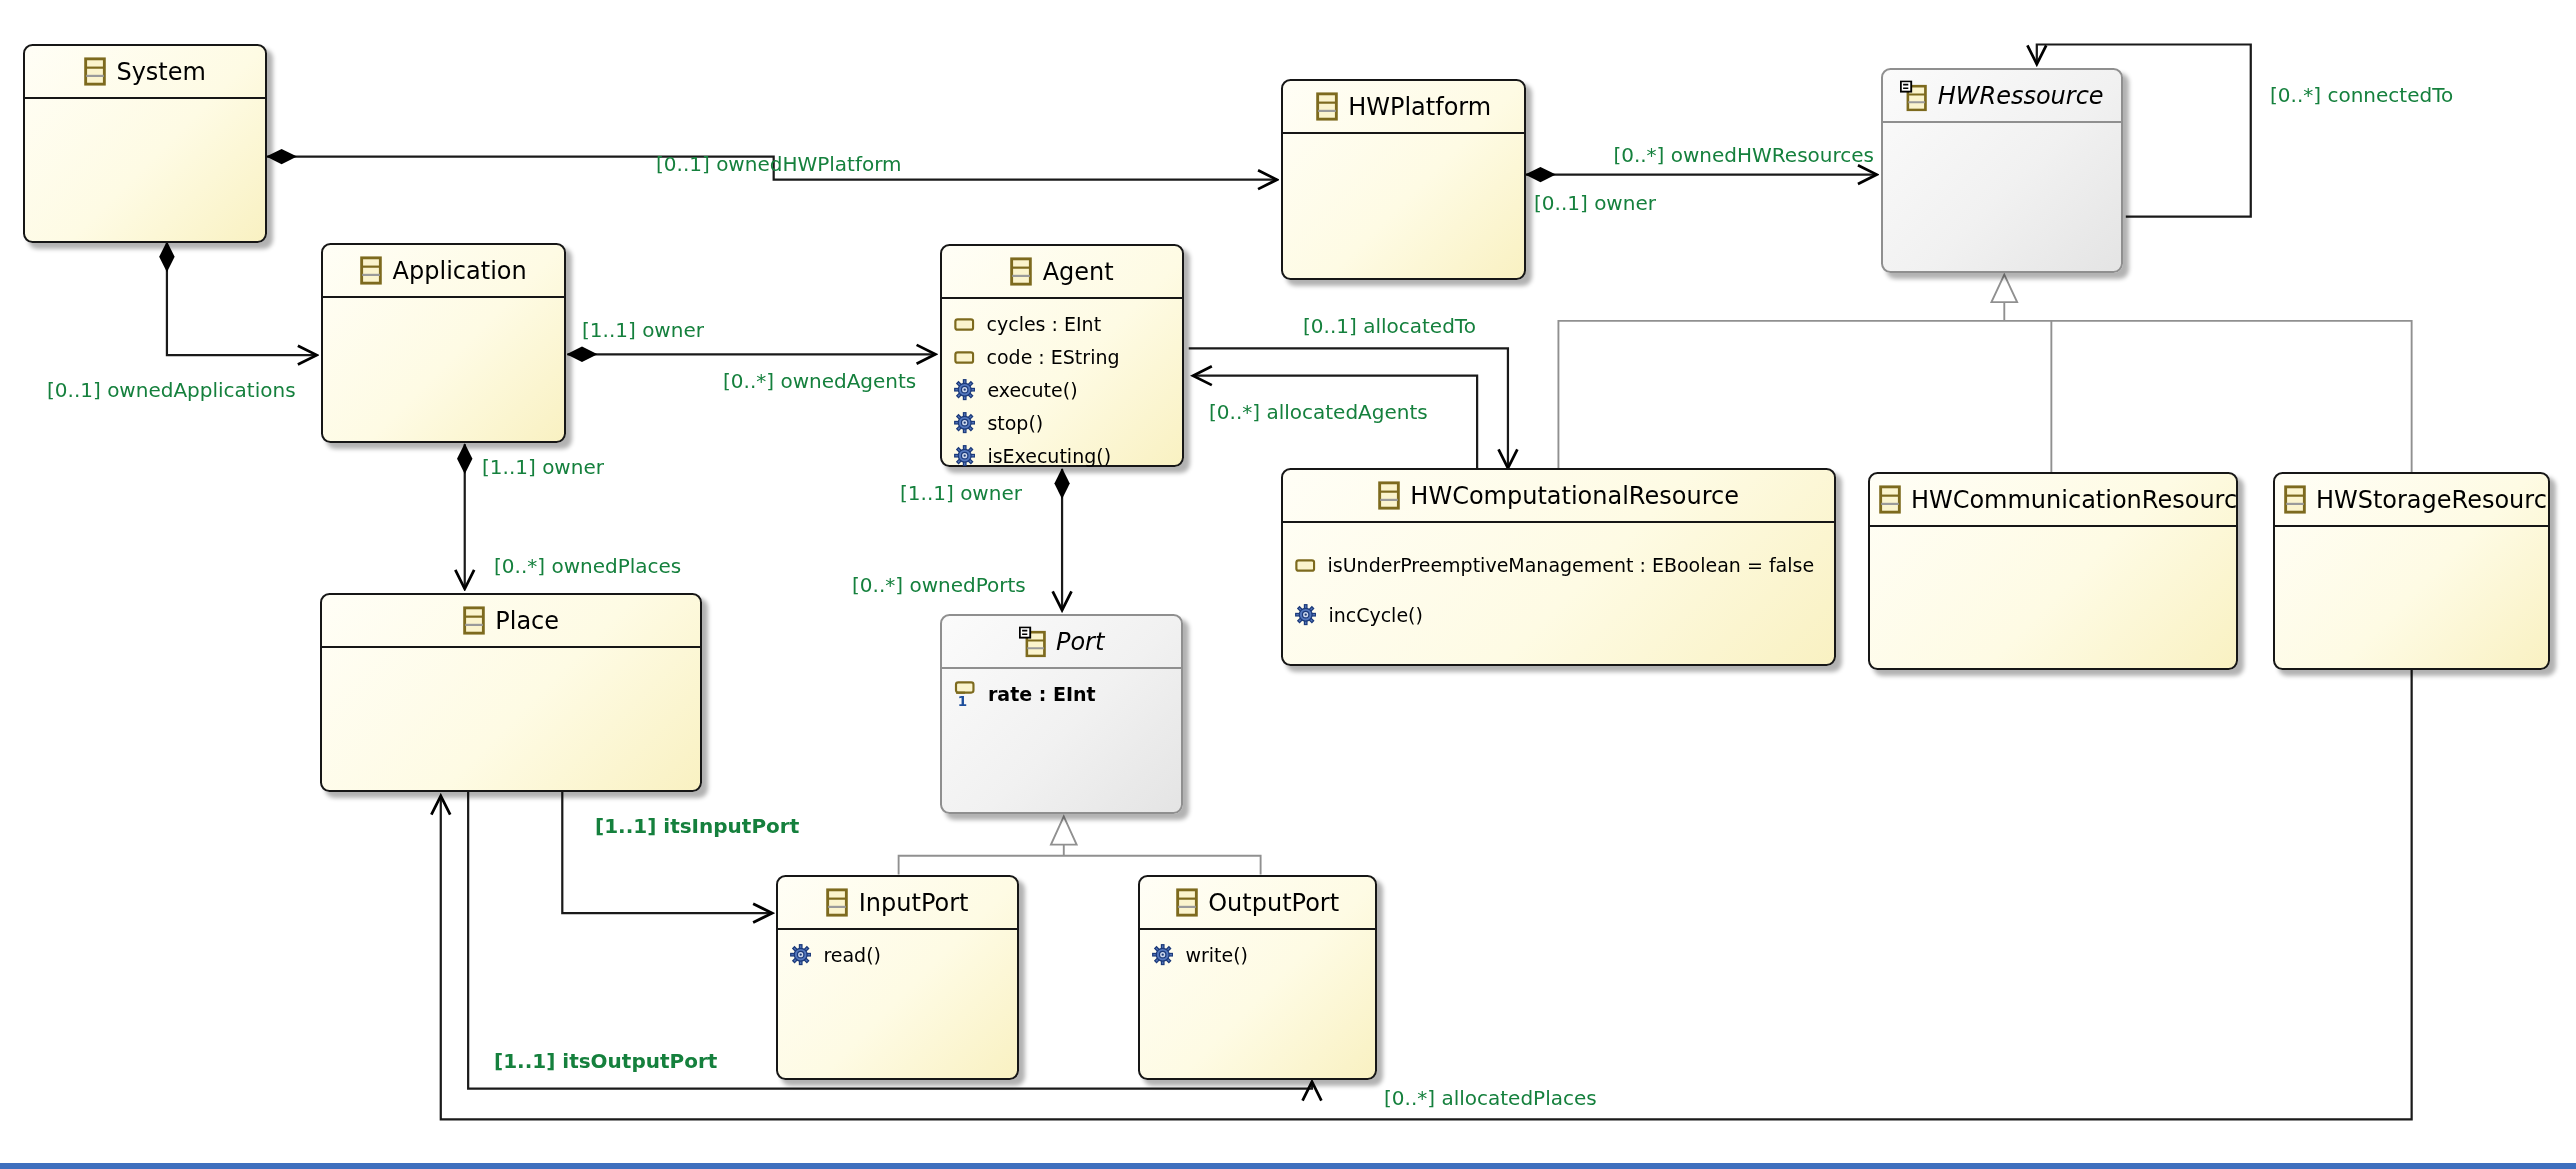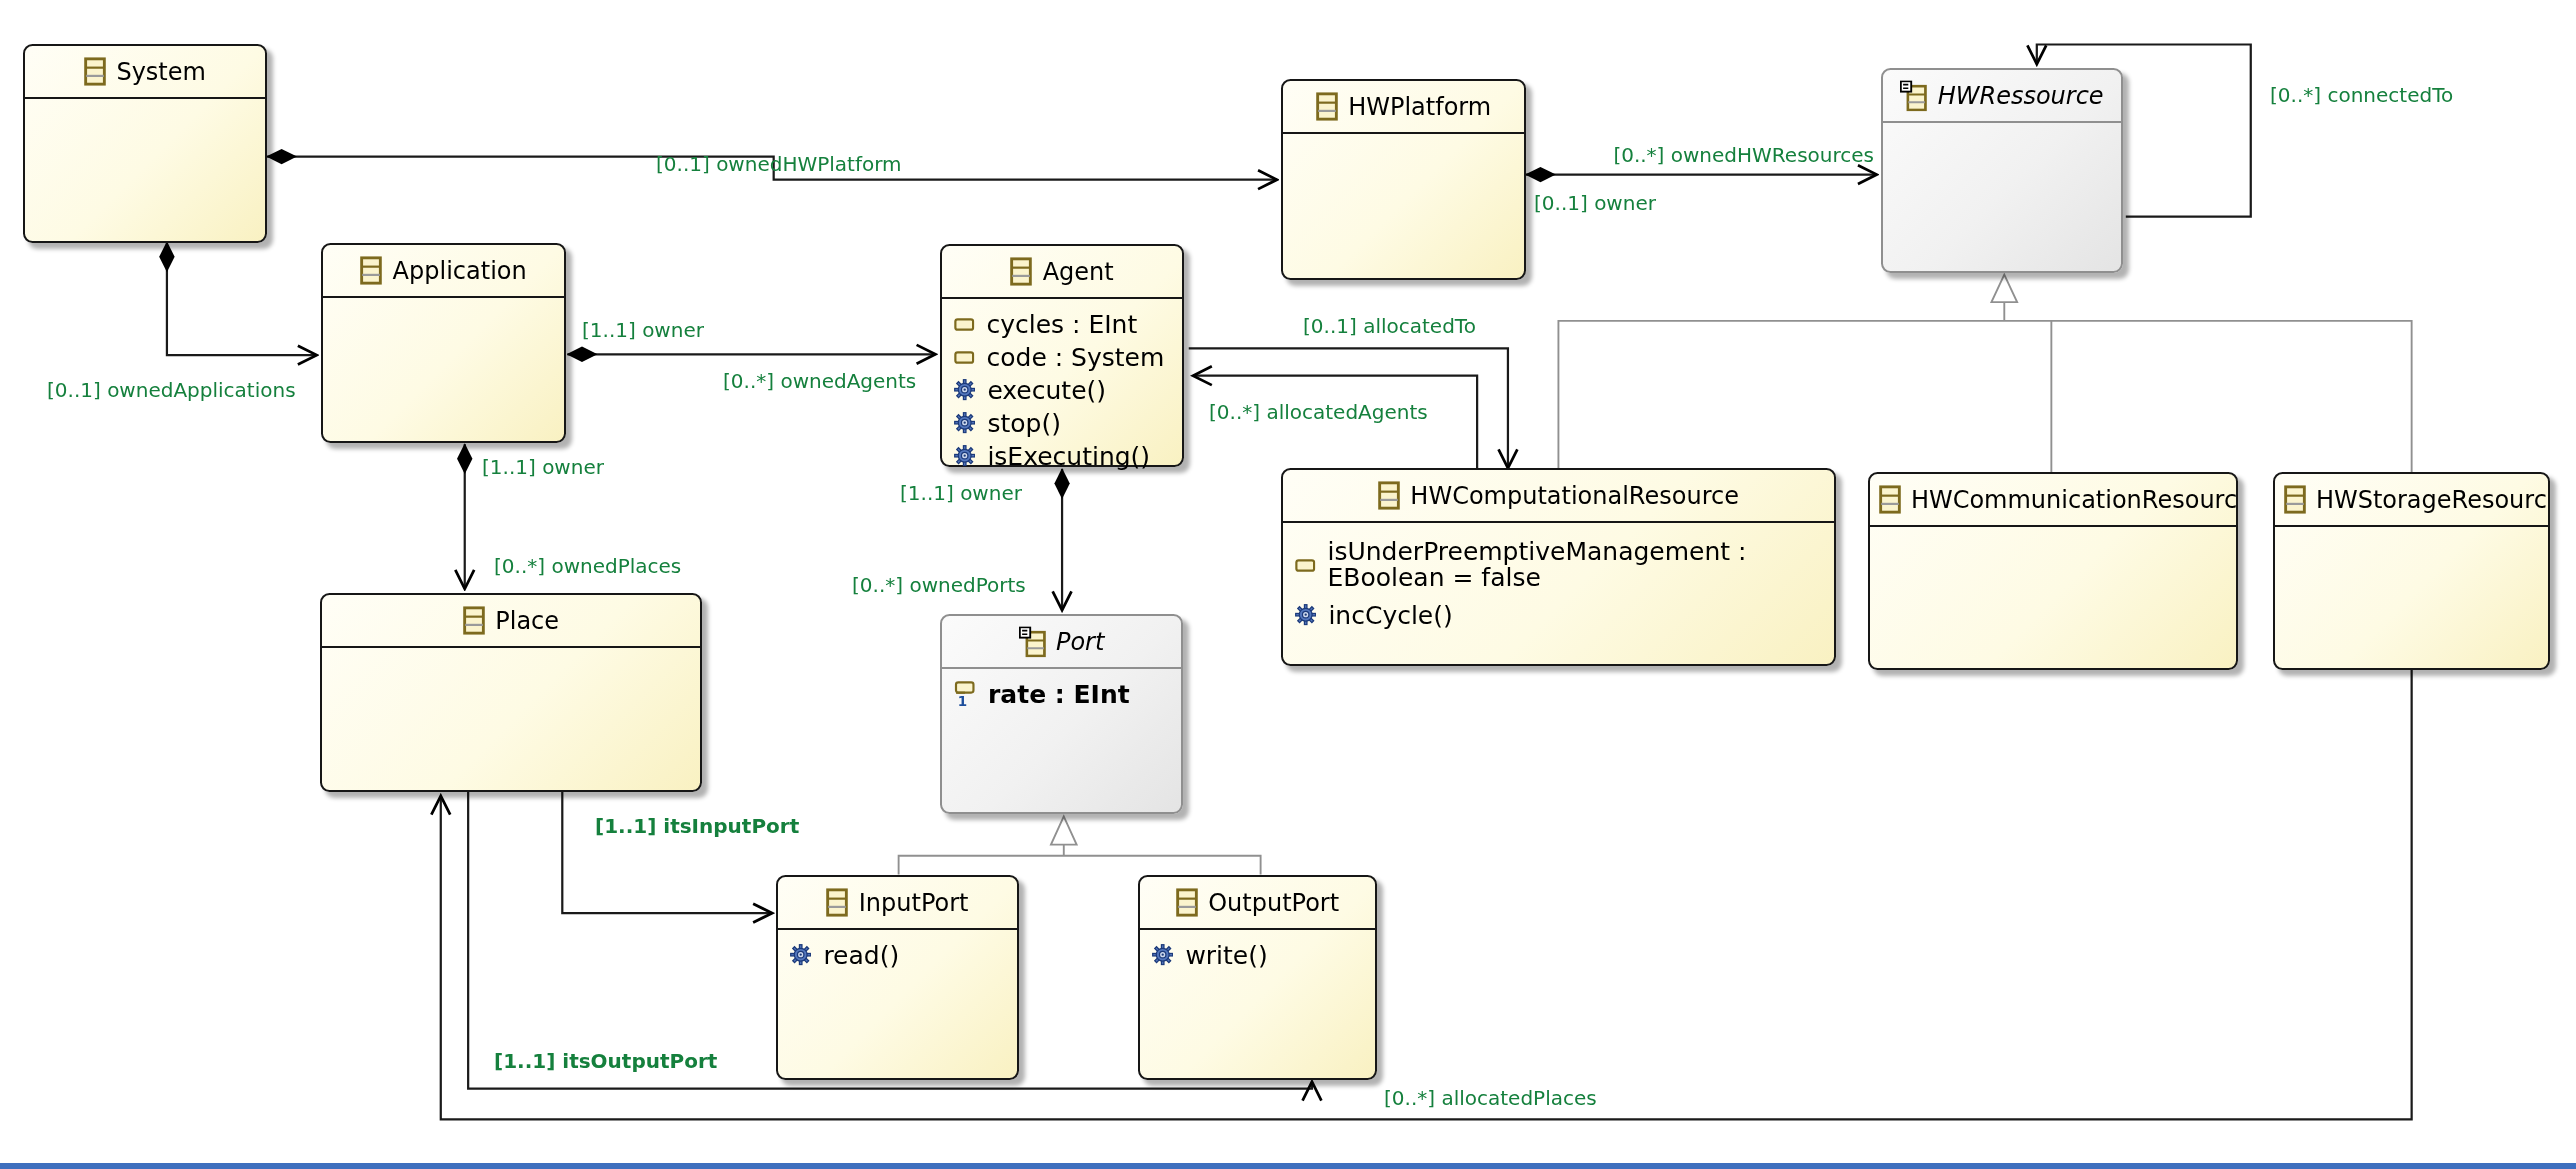--- a/index.html
+++ b/index.html
@@ -24,21 +24,21 @@
     display:flex;align-items:center;justify-content:center;gap:10.3px;
     height:51px;border-bottom:2.6px solid #161616;padding:0 8.6px;overflow:hidden;
   }
   .cls.abstract .hdr{border-bottom-color:#8f8f8f;}
   .cls.tight .hdr{justify-content:flex-start;padding-left:8.6px;}
   .ttl{font-size:24px;color:#000;white-space:nowrap;}
   .cls.abstract .ttl{font-style:italic;}
   .body{padding:8.6px 0 0 12px;}
   .row{display:flex;align-items:center;gap:12px;height:33px;overflow:hidden;}
   .row.multiline{height:67px;align-items:center;}
-  .row .txt{font-size:25px;color:#000;white-space:nowrap;}
+  .row .txt{font-size:19px;color:#000;white-space:nowrap;}
   .row.multiline .txt{white-space:normal;width:513px;line-height:26.5px;}
   .row .txt.bold{font-weight:bold;}
   .icn{flex:0 0 auto;}
   
   .lbl{
     position:absolute;font-size:20px;line-height:27px;color:#15803d;
     white-space:nowrap;overflow:hidden;
   }
   .lbl.bold{font-weight:bold;}
   .lbl.ralign{text-align:right;}
@@ -176,21 +176,21 @@
       <div class="row">
           <svg class="icn" width="20.5" height="13" viewBox="0 0 24 15">
             <use href="#ic-attr"></use>
           </svg>
           <span class="txt">cycles : EInt</span>
         </div>
       <div class="row">
           <svg class="icn" width="20.5" height="13" viewBox="0 0 24 15">
             <use href="#ic-attr"></use>
           </svg>
-          <span class="txt">code : System</span>
+          <span class="txt">code : EString</span>
         </div>
       <div class="row">
           <svg class="icn" width="21.4" height="21.4" viewBox="0 0 25 25">
             <use href="#ic-gear"></use>
           </svg>
           <span class="txt">execute()</span>
         </div>
       <div class="row">
           <svg class="icn" width="21.4" height="21.4" viewBox="0 0 25 25">
             <use href="#ic-gear"></use>

